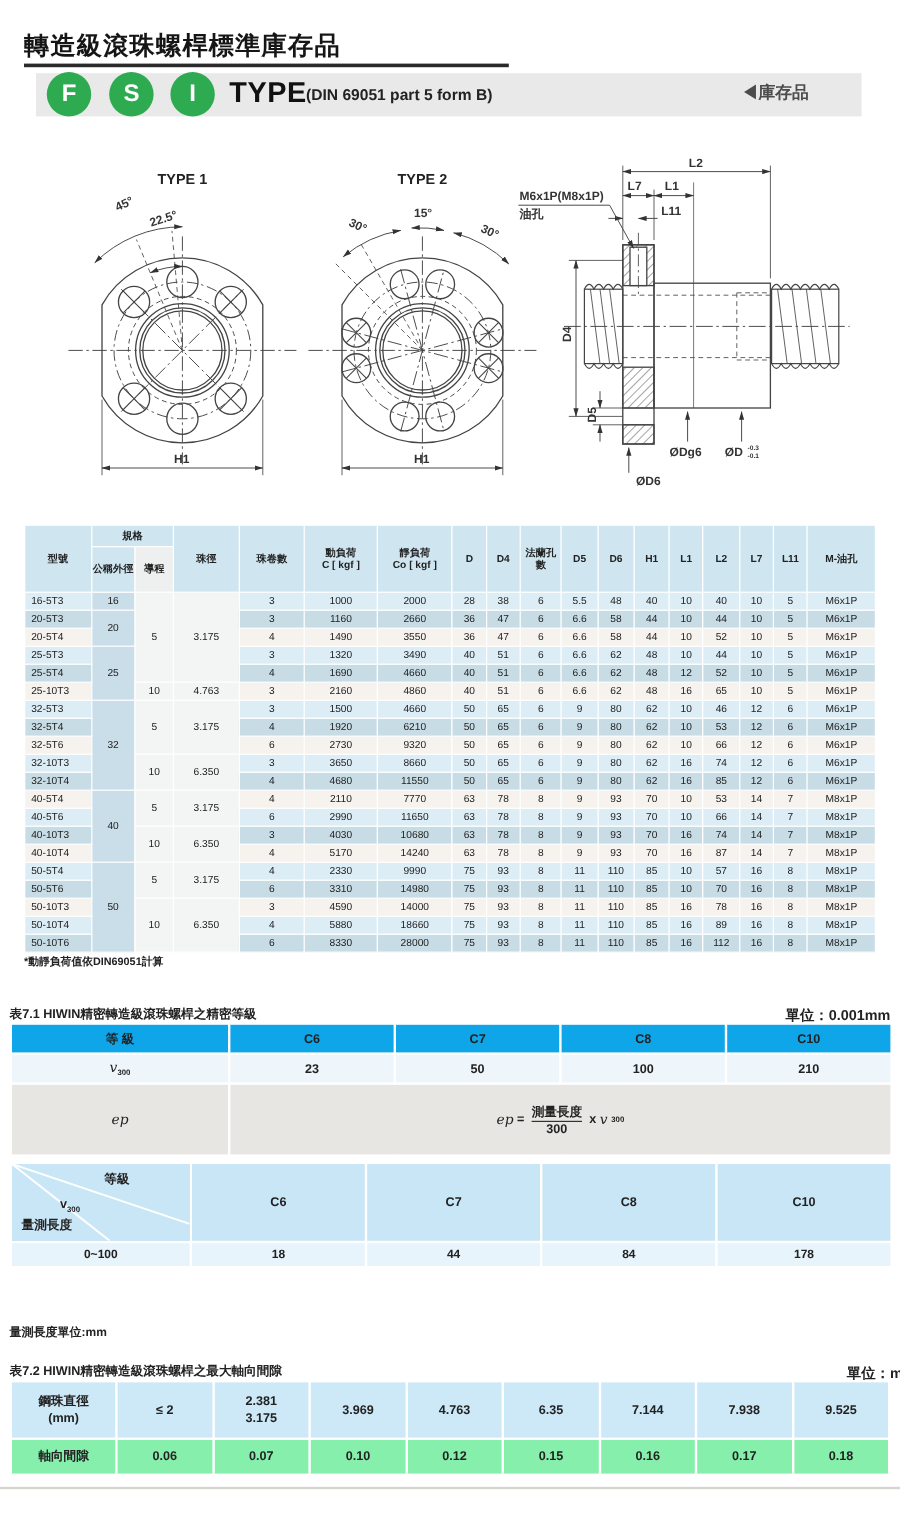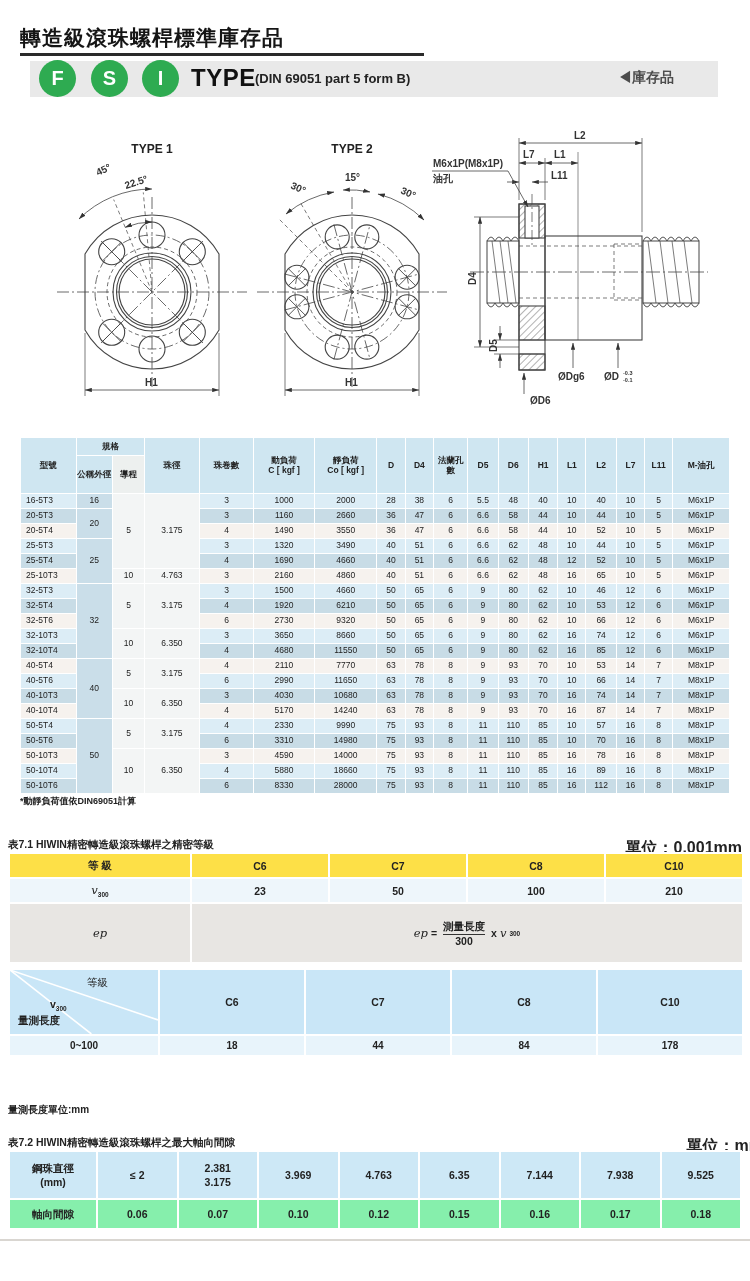--- a/index.html
+++ b/index.html
@@ -29,42 +29,42 @@
   .spec-table tbody td{font-size:8.5px;height:14px;color:#222}
   .spec-table td.model{text-align:left;padding-left:5px}
   .spec-table tr.r0{background:#dcedf6}
   .spec-table tr.r1{background:#c8dce6}
   .spec-table tr.r2{background:#f6f2ee}
   .spec-table td.outer{background:#cadee9;font-size:8.5px}
   .spec-table td.lead,.spec-table td.ball{background:#f3f5f5}
   .note{left:20px;top:795px;font-size:9px;font-weight:bold;color:#222}
   
   .sec-title{font-size:10.5px;font-weight:bold;color:#222}
-  .sec-unit{font-size:16px;font-weight:bold;color:#222;text-align:right;width:200px}
+  .sec-unit{font-size:12px;font-weight:bold;color:#222;text-align:right;width:200px}
   
   .t71{left:8px;top:852px;width:734px;border-collapse:collapse;table-layout:fixed}
   .t71 td{border:2px solid #fff;text-align:center;font-size:10.5px;font-weight:bold}
-  .t71 tr.a td{background:#fde047;height:21px}
+  .t71 tr.a td{background:#0ea5e9;height:21px}
   .t71 tr.b td{background:#eef6fb;height:21px}
   .t71 tr.c td{background:#e8e6e3;height:56px}
   .t71 .ser{font-family:"DejaVu Serif",serif;font-style:italic;font-weight:normal;font-size:11.5px}
   sub{font-size:6.5px}
   .frac{display:inline-flex;flex-direction:column;vertical-align:middle;text-align:center;margin:0 3px}
   .frac .den{border-top:1.2px solid #333}
   .formula{display:inline-flex;align-items:center;justify-content:center;gap:3px;font-size:10.5px}
   
   .tlen{left:8px;top:968px;width:734px;border-collapse:collapse;table-layout:fixed}
   .tlen th,.tlen td{border:2px solid #fff;text-align:center;font-weight:bold;font-size:10.5px}
   .tlen thead th{background:#c9e6f7;height:62px}
   .tlen td{height:17px;font-size:10px}
   .tlen tr.lr0 td,.tlen tr.lr2 td{background:#e8f4fb}
   .tlen tr.lr1 td{background:#eae8e5}
   .corner{position:relative;text-align:left}
   .corner svg{position:absolute;left:0;top:0;width:100%;height:100%}
-  .corner .cg{position:absolute;left:52%;top:6px;font-weight:normal}
+  .corner .cg{position:absolute;left:52%;top:6px;font-weight:bold}
   .corner .cv{position:absolute;left:27%;top:44%;font-weight:bold}
   .corner .cl{position:absolute;left:8px;bottom:6px;font-weight:bold}
   .len-footer{left:8px;top:1103px;font-size:10px;font-weight:bold;color:#222}
   
   .t72{left:8px;top:1150px;width:734px;border-collapse:collapse;table-layout:fixed}
   .t72 td{border:2px solid #fff;text-align:center;font-weight:bold;font-size:10.5px;line-height:1.35}
   .t72 tr.d1 td{background:#cde8f6;height:44px}
   .t72 tr.d2 td{background:#86efac;height:26px}
   .bottom-rule{left:0;top:1239px;width:750px;height:2px;background:#d9d6d1}
 </style>

